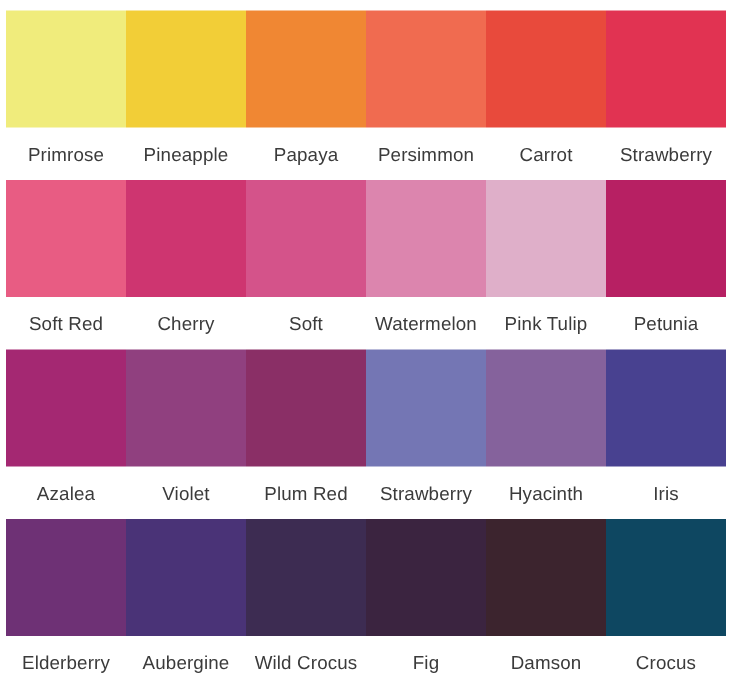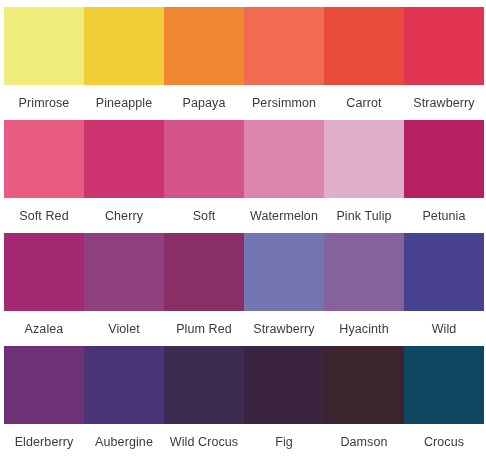--- a/index.html
+++ b/index.html
@@ -107,21 +107,21 @@
         <div class="swatch" style="background: rgb(116, 118, 180);"></div>
         <div class="swatch" style="background: rgb(133, 98, 156);"></div>
         <div class="swatch" style="background: rgb(72, 65, 144);"></div>
       </div>
       <div class="label-strip">
         <div class="swatch-label">Azalea</div>
         <div class="swatch-label">Violet</div>
         <div class="swatch-label">Plum Red</div>
         <div class="swatch-label">Strawberry</div>
         <div class="swatch-label">Hyacinth</div>
-        <div class="swatch-label">Wild</div>
+        <div class="swatch-label">Iris</div>
       </div>
     </div>
     <div class="palette-row">
       <div class="swatch-strip">
         <div class="swatch" style="background: rgb(110, 49, 117);"></div>
         <div class="swatch" style="background: rgb(74, 51, 119);"></div>
         <div class="swatch" style="background: rgb(61, 44, 82);"></div>
         <div class="swatch" style="background: rgb(59, 36, 64);"></div>
         <div class="swatch" style="background: rgb(60, 36, 46);"></div>
         <div class="swatch" style="background: rgb(14, 71, 97);"></div>

